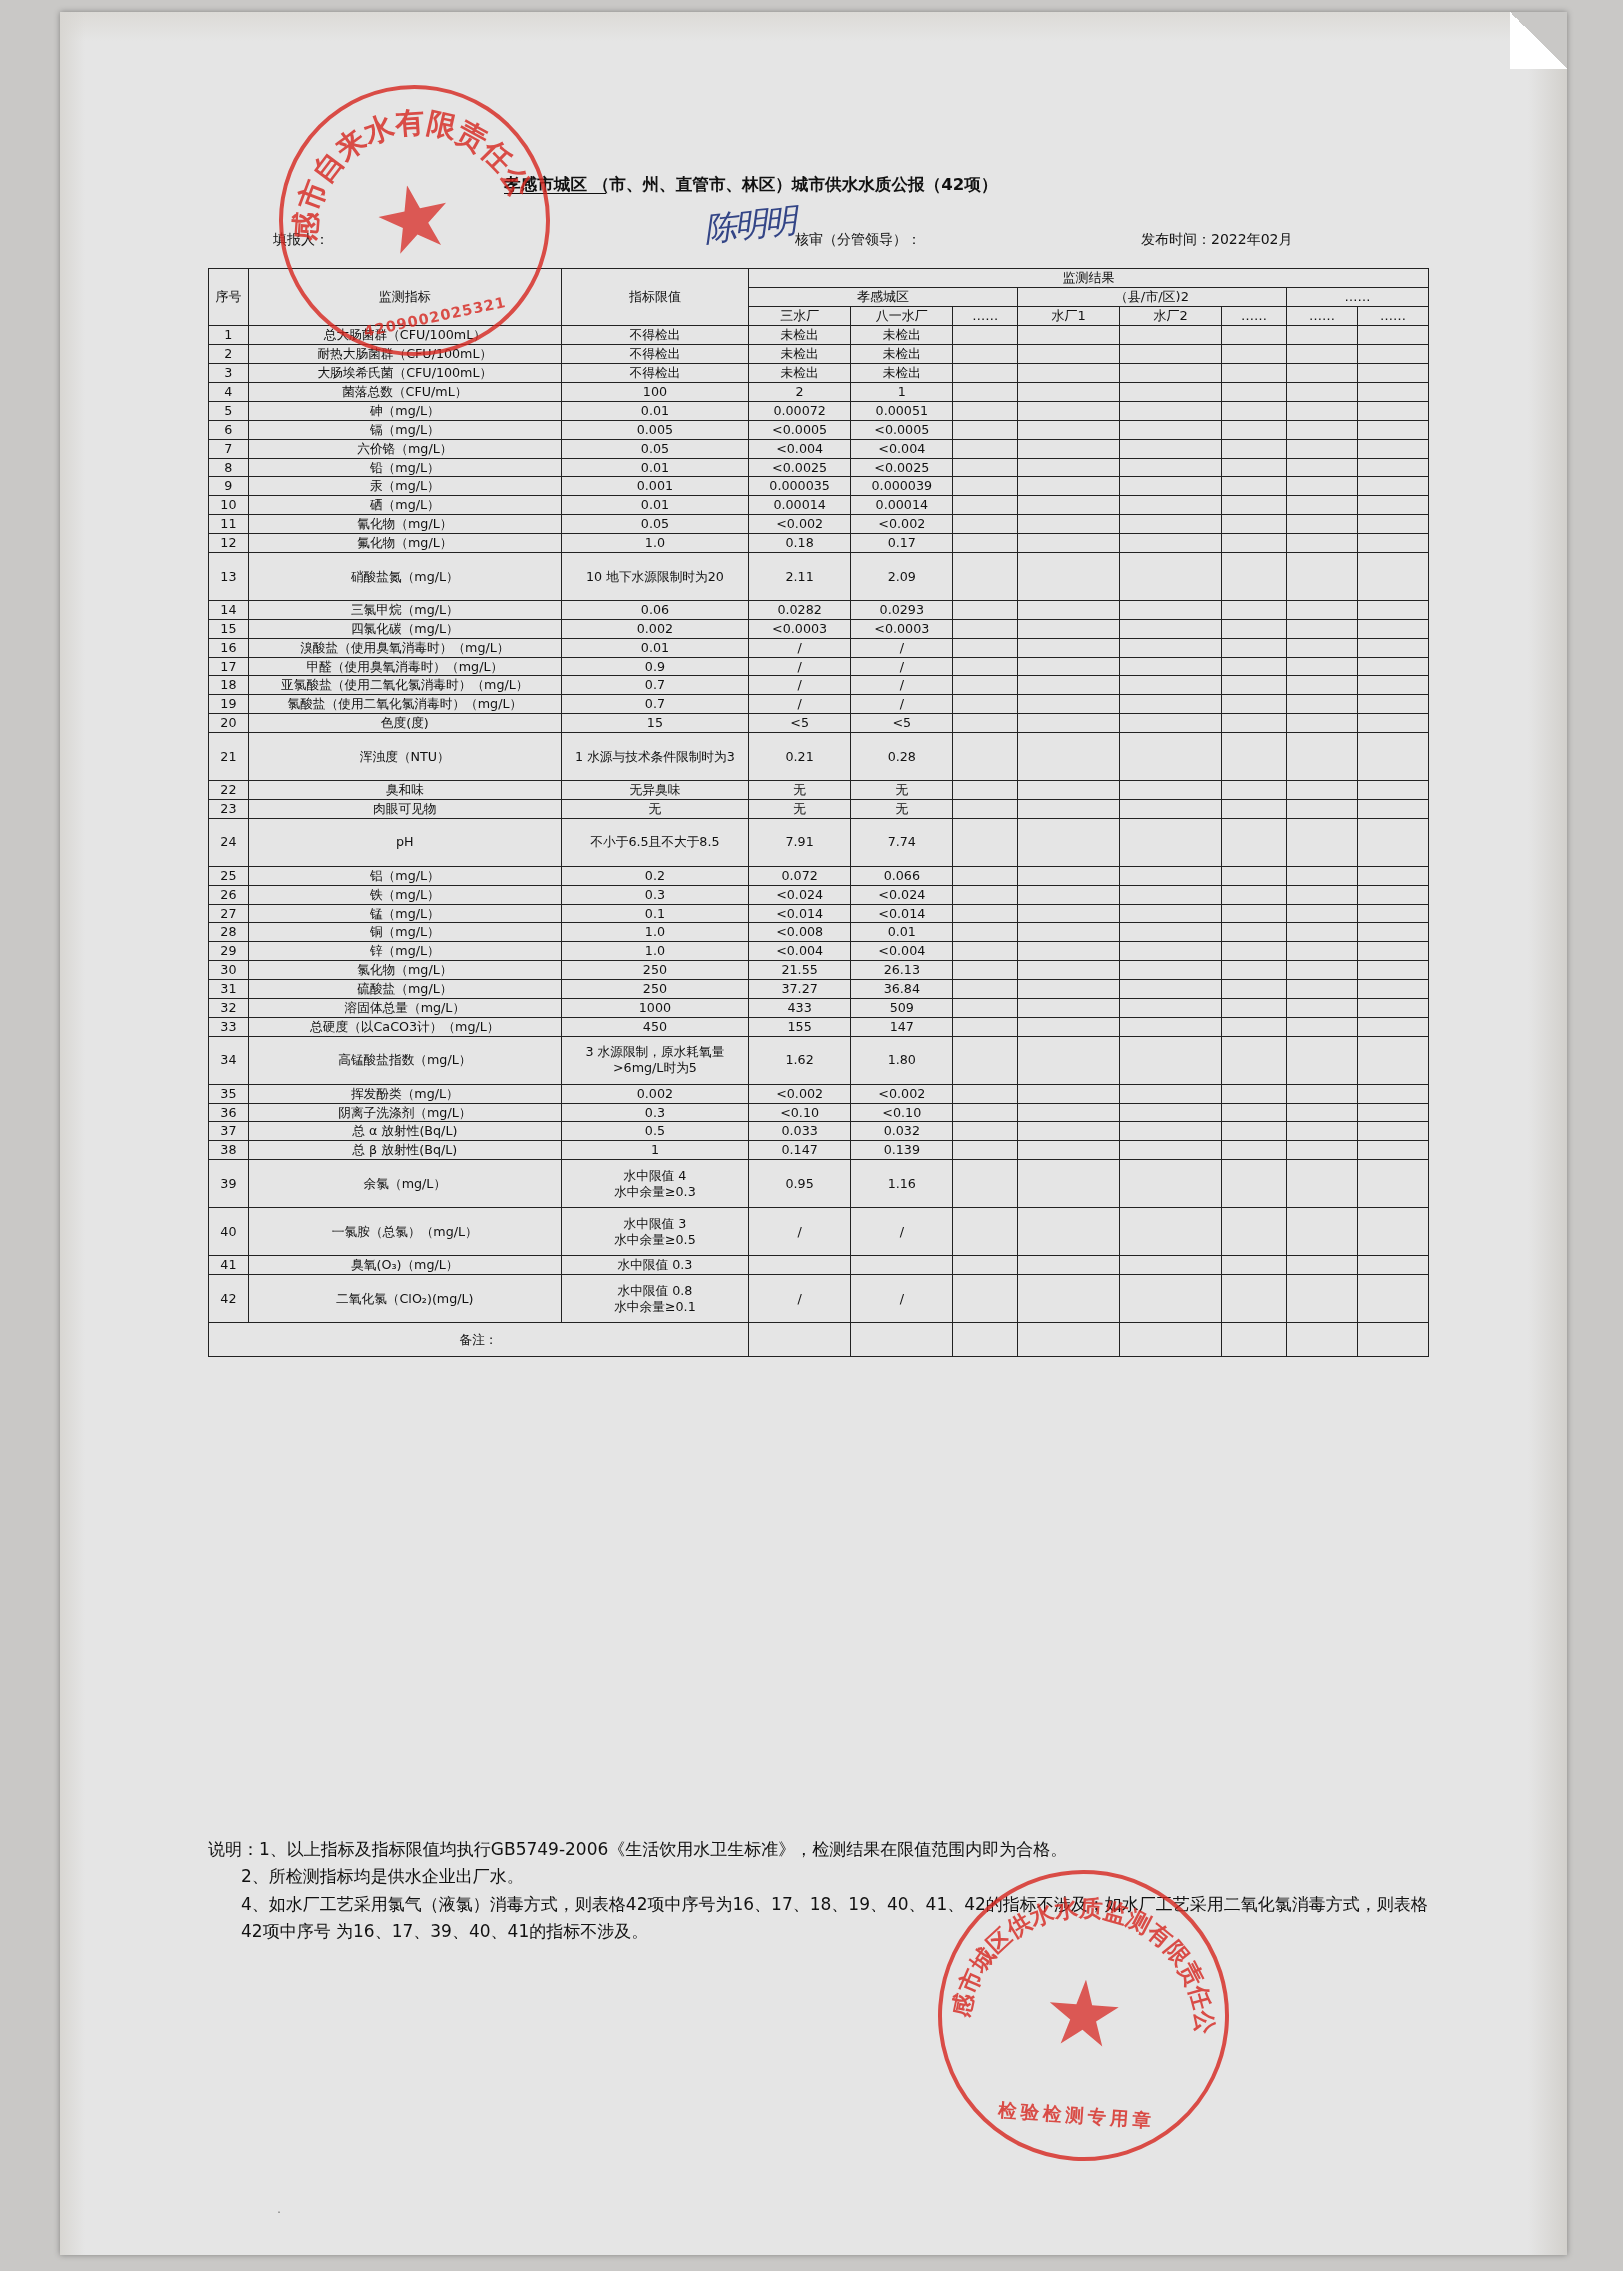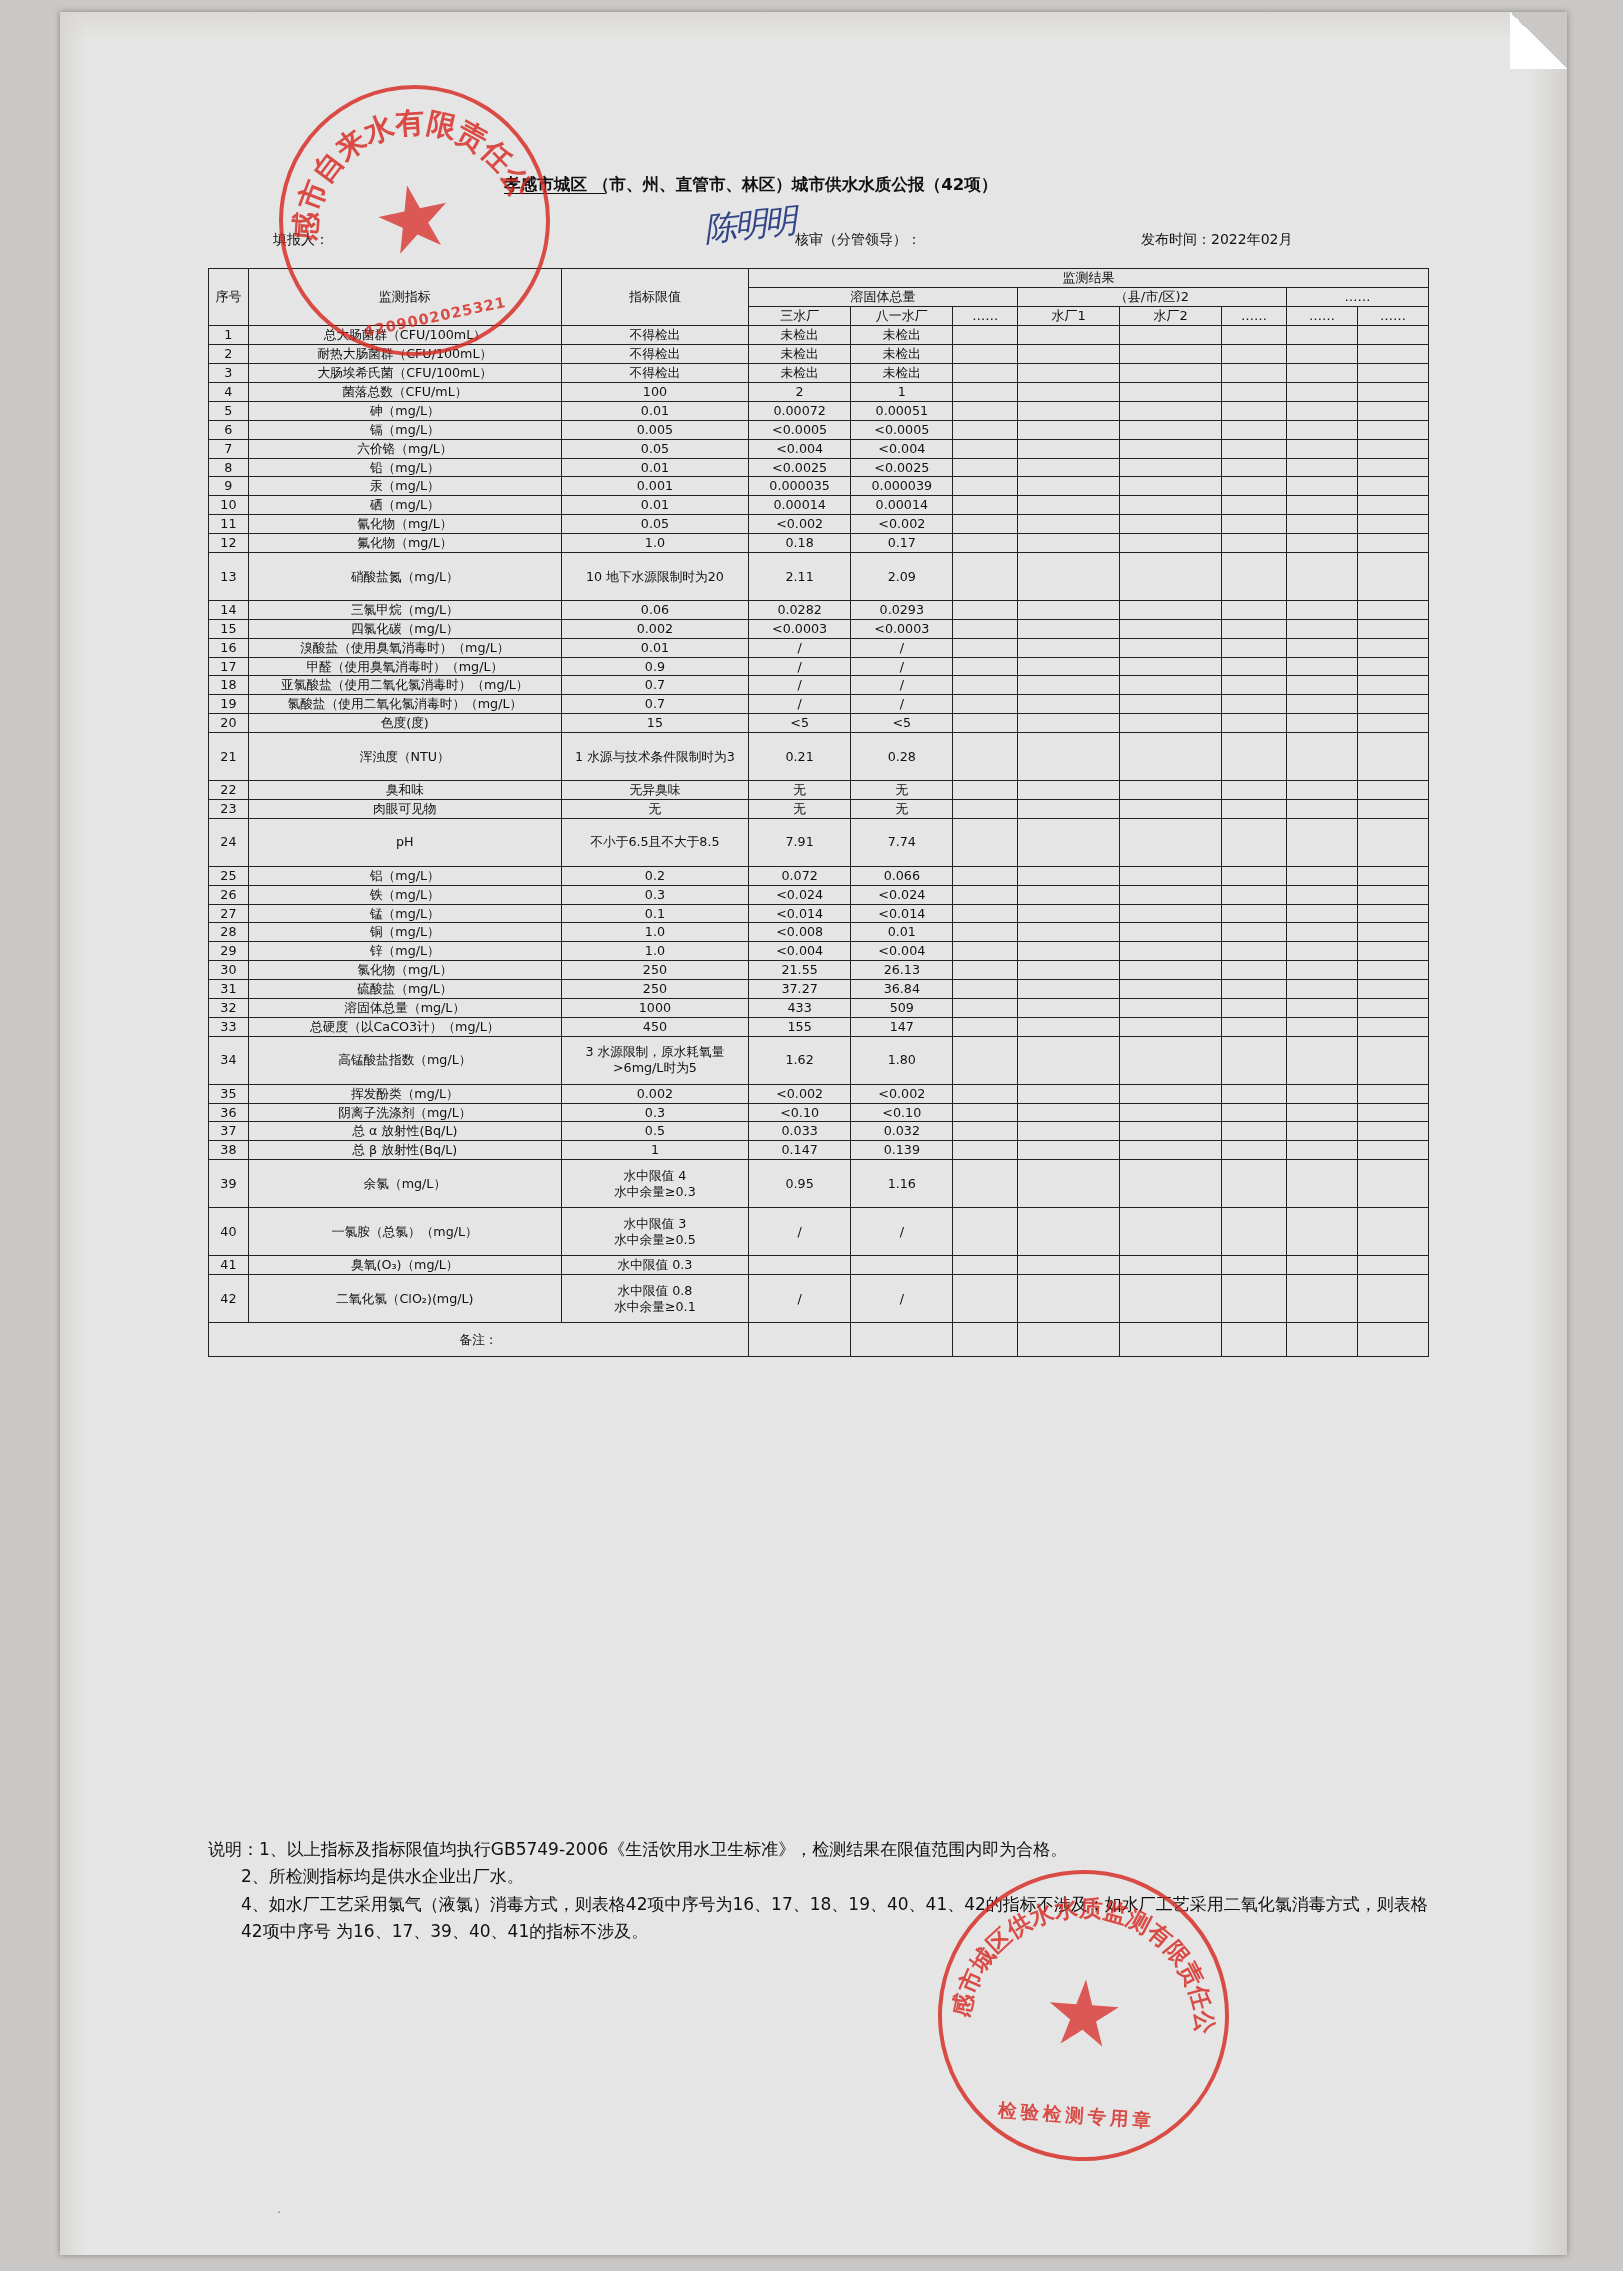--- a/index.html
+++ b/index.html
@@ -143,21 +143,21 @@
           <col class="c-blank">
       </colgroup>
       <thead>
         <tr class="hdr">
           <td rowspan="3">序号</td>
           <td rowspan="3">监测指标</td>
           <td rowspan="3">指标限值</td>
           <td colspan="8">监测结果</td>
         </tr>
         <tr class="hdr">
-          <td colspan="3">溶固体总量</td>
+          <td colspan="3">孝感城区</td>
           <td colspan="3">（县/市/区)2</td>
           <td colspan="2">……</td>
         </tr>
         <tr class="hdr">
           <td>三水厂</td>
           <td>八一水厂</td>
           <td>……</td>
           <td>水厂1</td>
           <td>水厂2</td>
           <td>……</td>

